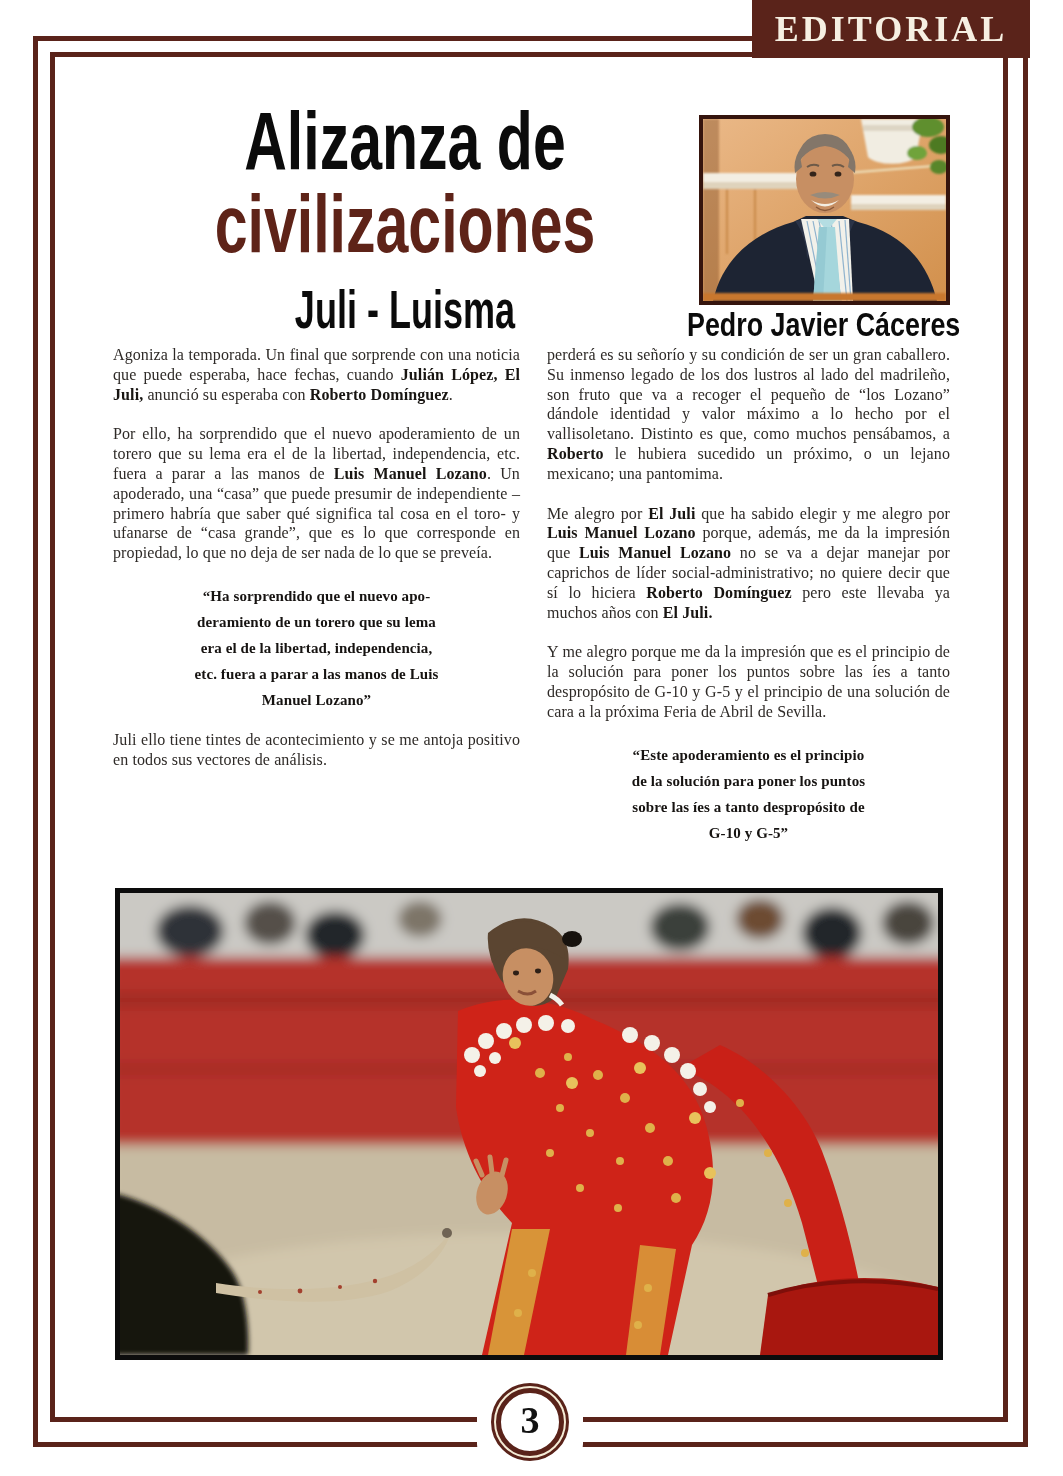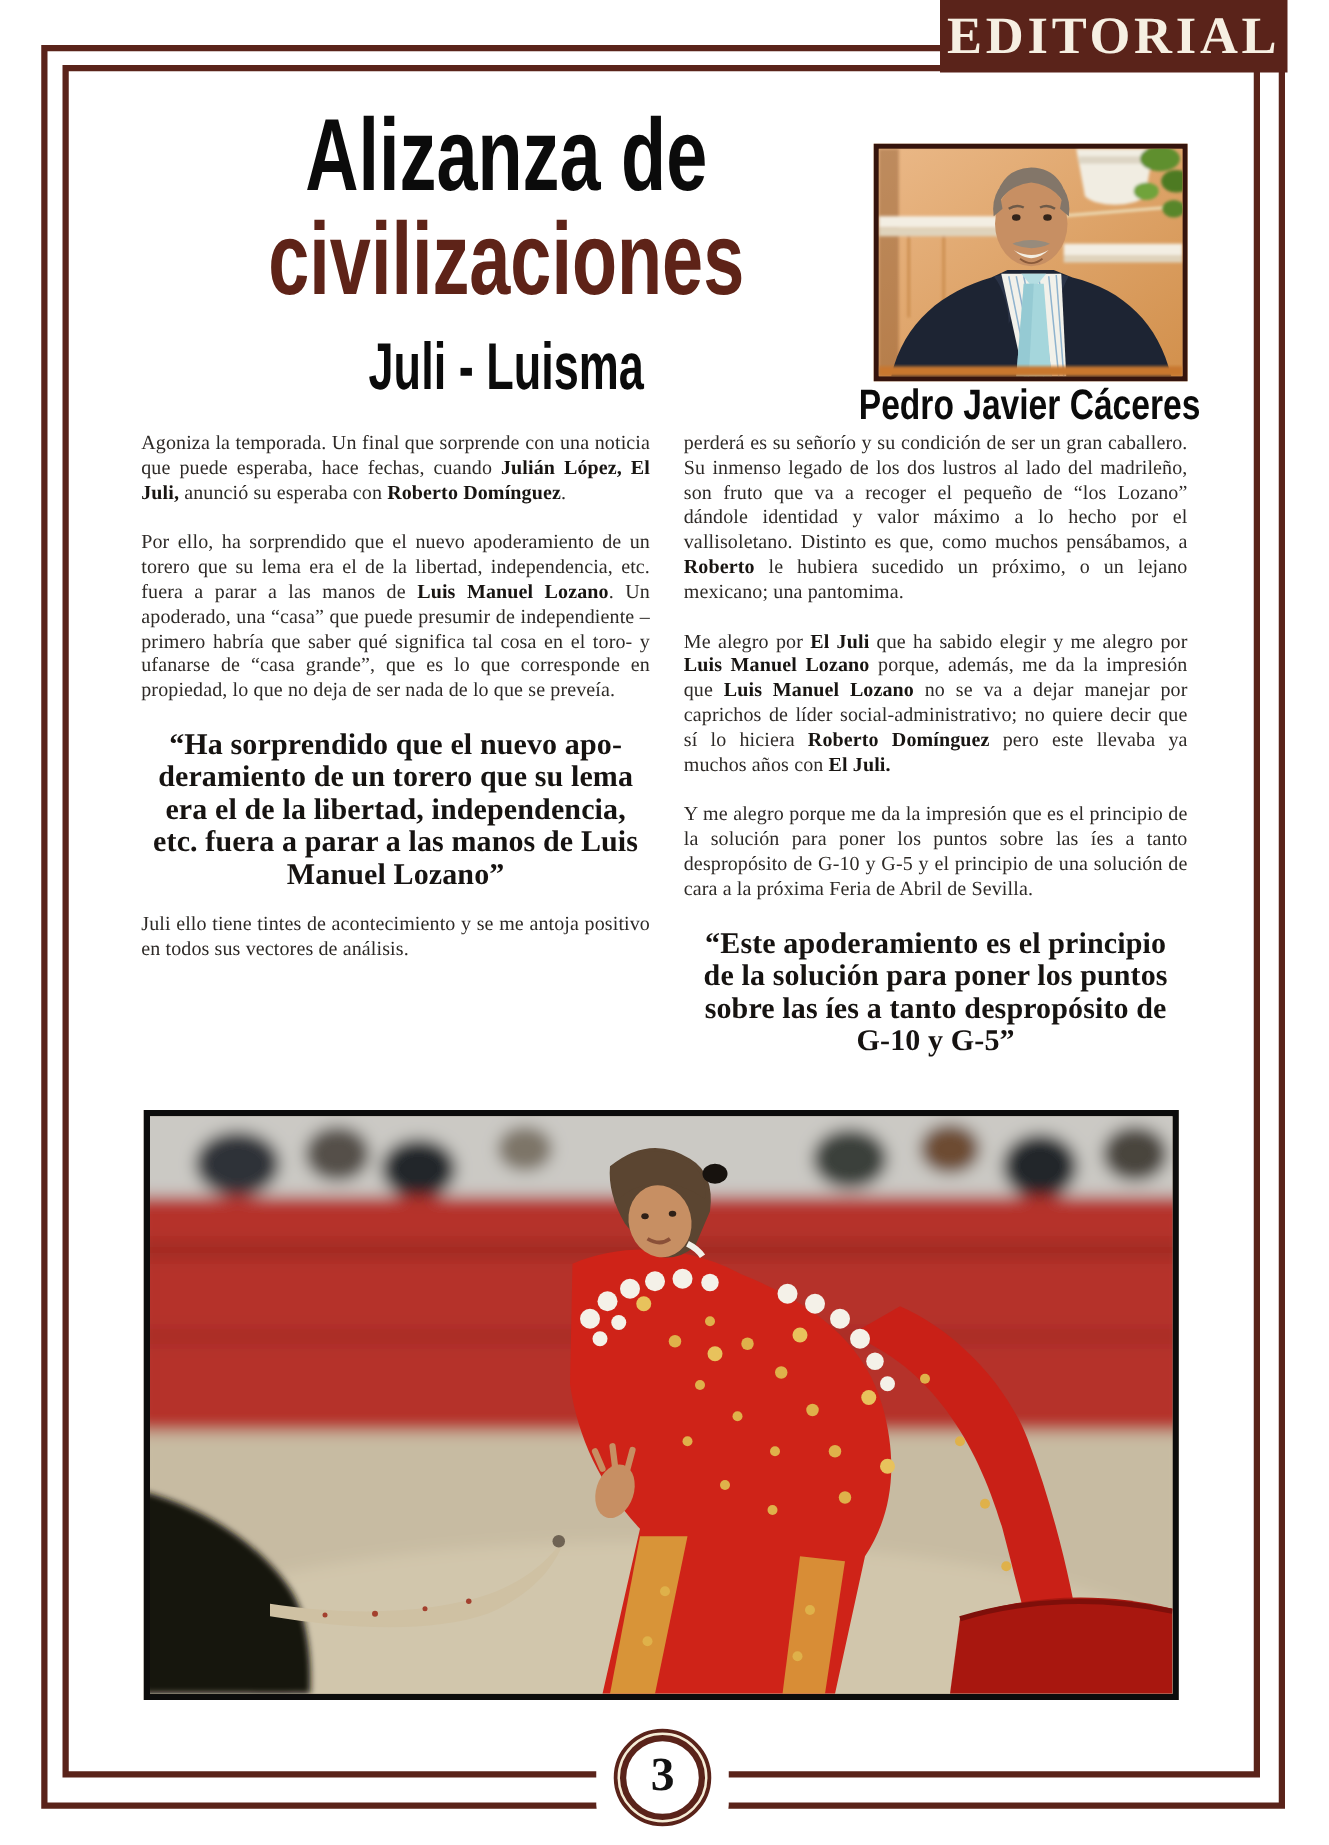--- a/index.html
+++ b/index.html
@@ -16,25 +16,25 @@
     position:absolute;left:50px;top:52px;width:958px;height:1370px;
     border:5px solid #5a231a;box-sizing:border-box;z-index:1;
   }
   
   .banner{
     position:absolute;left:752px;top:0;width:278px;height:58px;background:#5a231a;
     display:flex;align-items:center;justify-content:center;z-index:6;
   }
   .banner-label{
     color:#f6efe2;font-family:"Liberation Serif",serif;font-weight:bold;
-    font-size:42px;letter-spacing:3px;
+    font-size:36px;letter-spacing:3px;
   }
   
   .title-block{
-    position:absolute;left:105px;top:84px;width:600px;text-align:center;
+    position:absolute;left:105px;top:100px;width:600px;text-align:center;
     font-family:"Liberation Sans",sans-serif;font-weight:700;z-index:2;
   }
   .title-l1{font-size:82px;line-height:82px;color:#0b0b0b;transform:scaleX(.72);}
   .title-l2{font-size:82px;line-height:84px;color:#5e2318;transform:scaleX(.72);}
   .subtitle{margin-top:16px;font-size:53px;line-height:56px;color:#0b0b0b;transform:scaleX(.68);}
   
   .portrait{
     position:absolute;left:699px;top:115px;width:251px;height:190px;
     border:4px solid #35140d;box-sizing:border-box;z-index:2;background:#dfa368;
   }
@@ -47,21 +47,21 @@
   
   .col{
     position:absolute;top:345px;font-size:16px;line-height:19.8px;color:#2e2a27;
     text-align:justify;letter-spacing:.1px;z-index:2;
   }
   .col-left{left:113px;width:407px;}
   .col-right{left:547px;width:403px;}
   .para{margin:0 0 20px 0;}
   .para b{color:#181512;}
   .pullquote{
-    font-weight:bold;font-size:24px;line-height:26px;text-align:center;color:#161311;
+    font-weight:bold;font-size:15px;line-height:26px;text-align:center;color:#161311;
     margin:4px 0 17px 0;letter-spacing:.1px;
   }
   
   .bullfight{
     position:absolute;left:115px;top:888px;width:828px;height:472px;
     border:5px solid #0c0c0c;box-sizing:border-box;background:#c4b8a0;z-index:2;
   }
   .bullfight svg{display:block;width:100%;height:100%;}
   
   .footer-pill{

